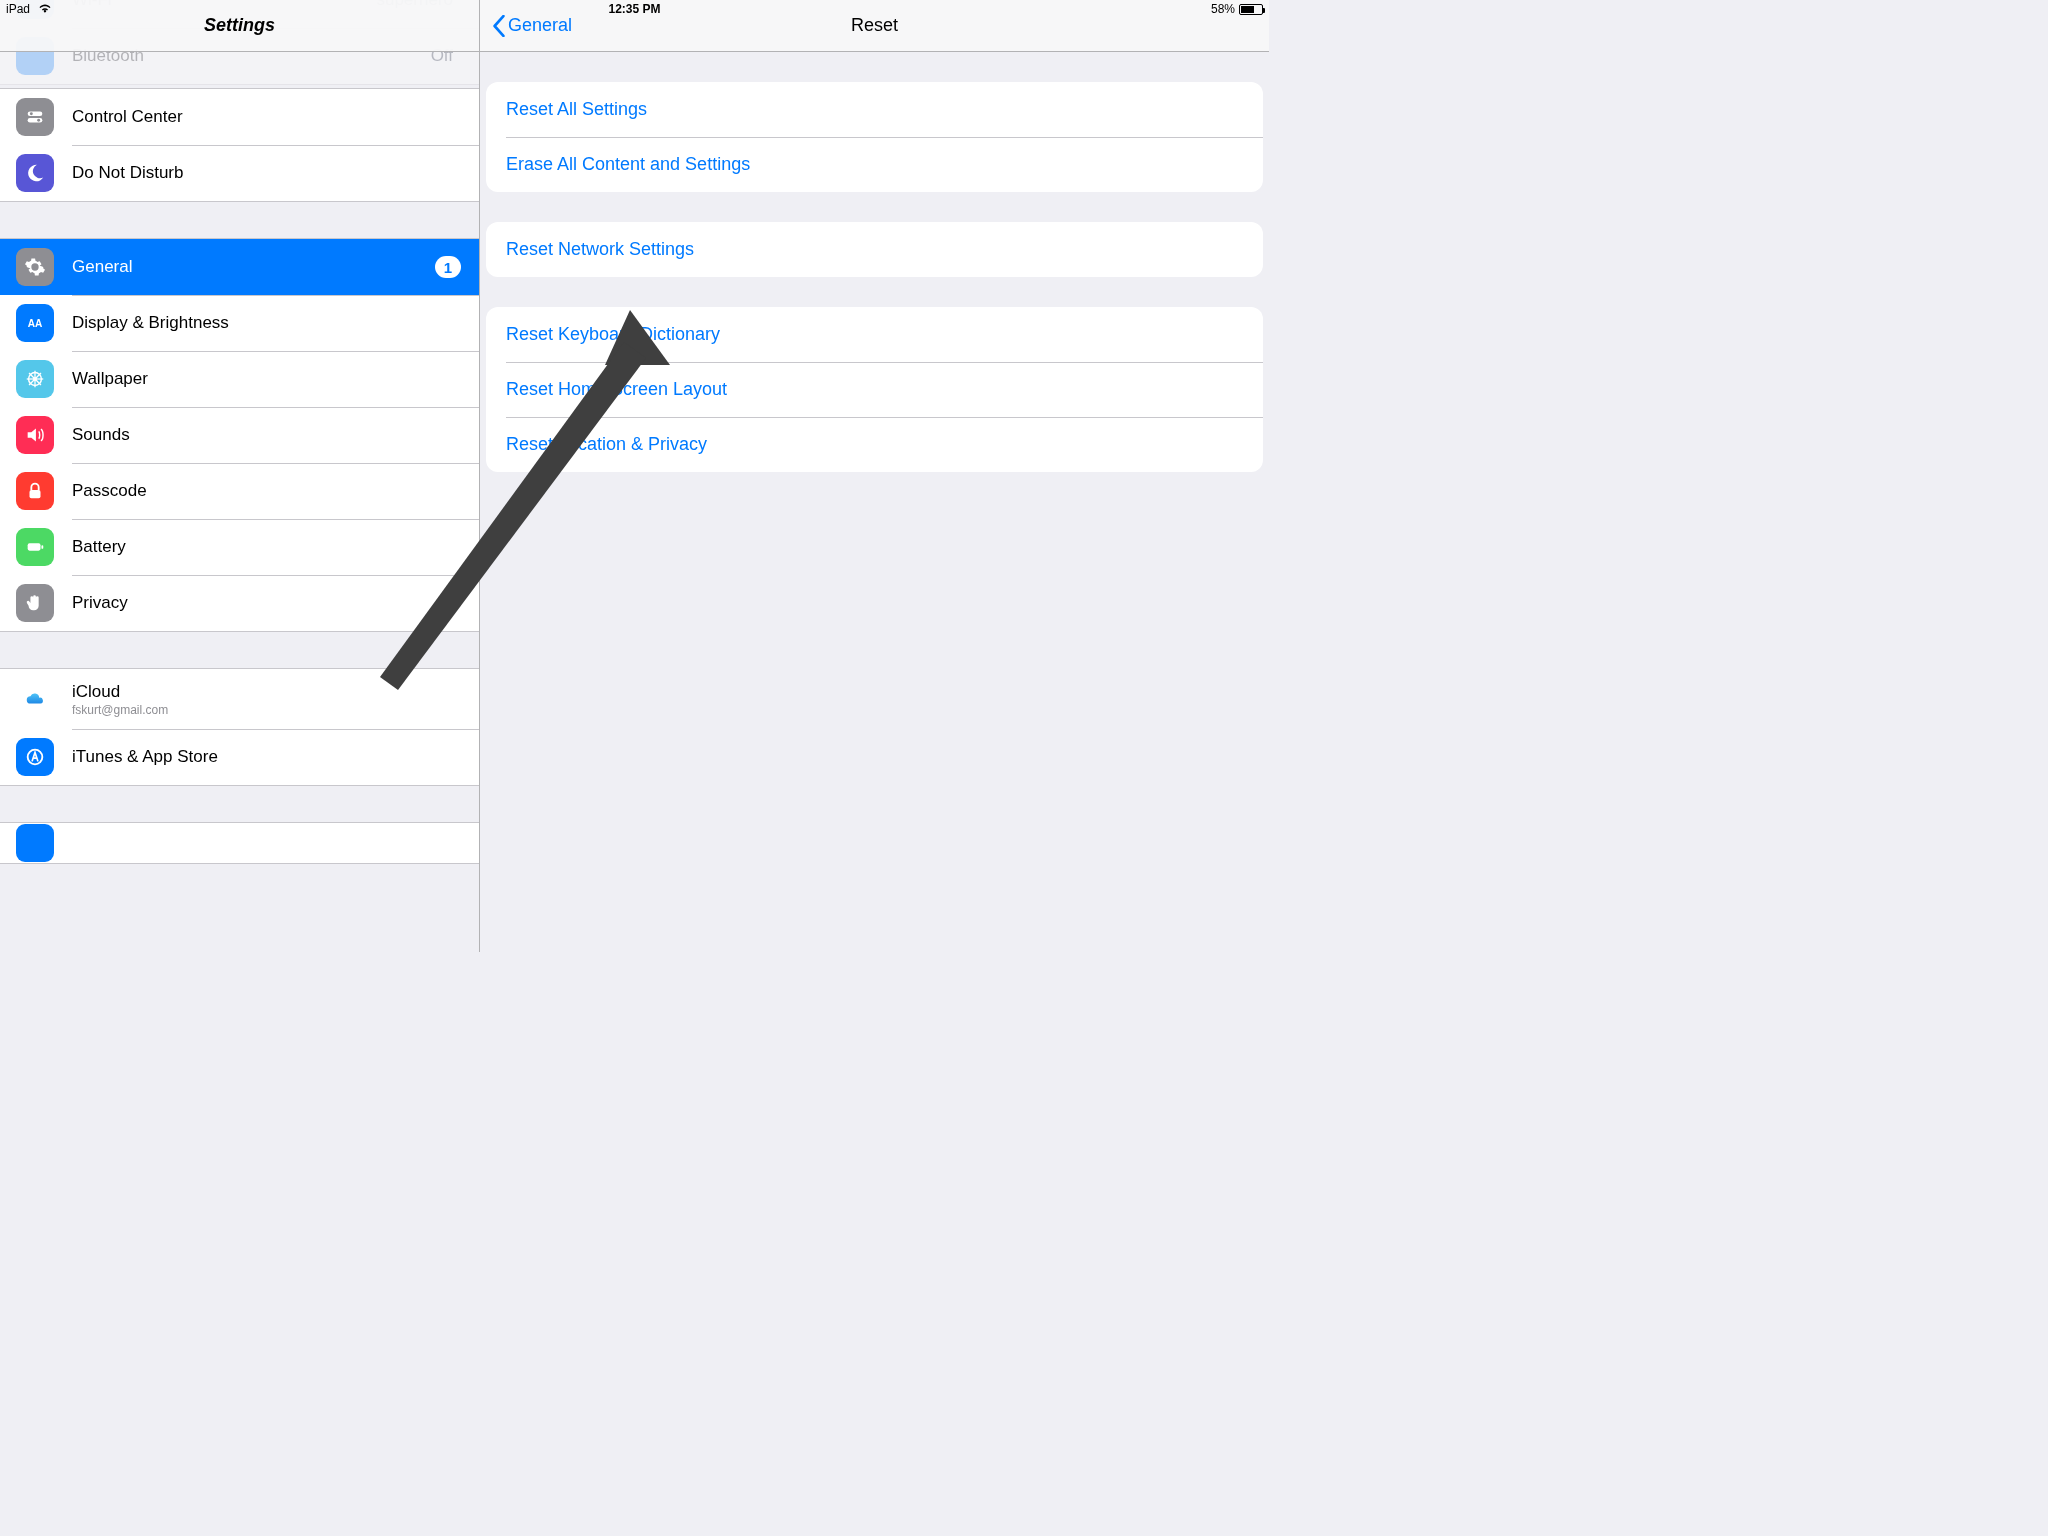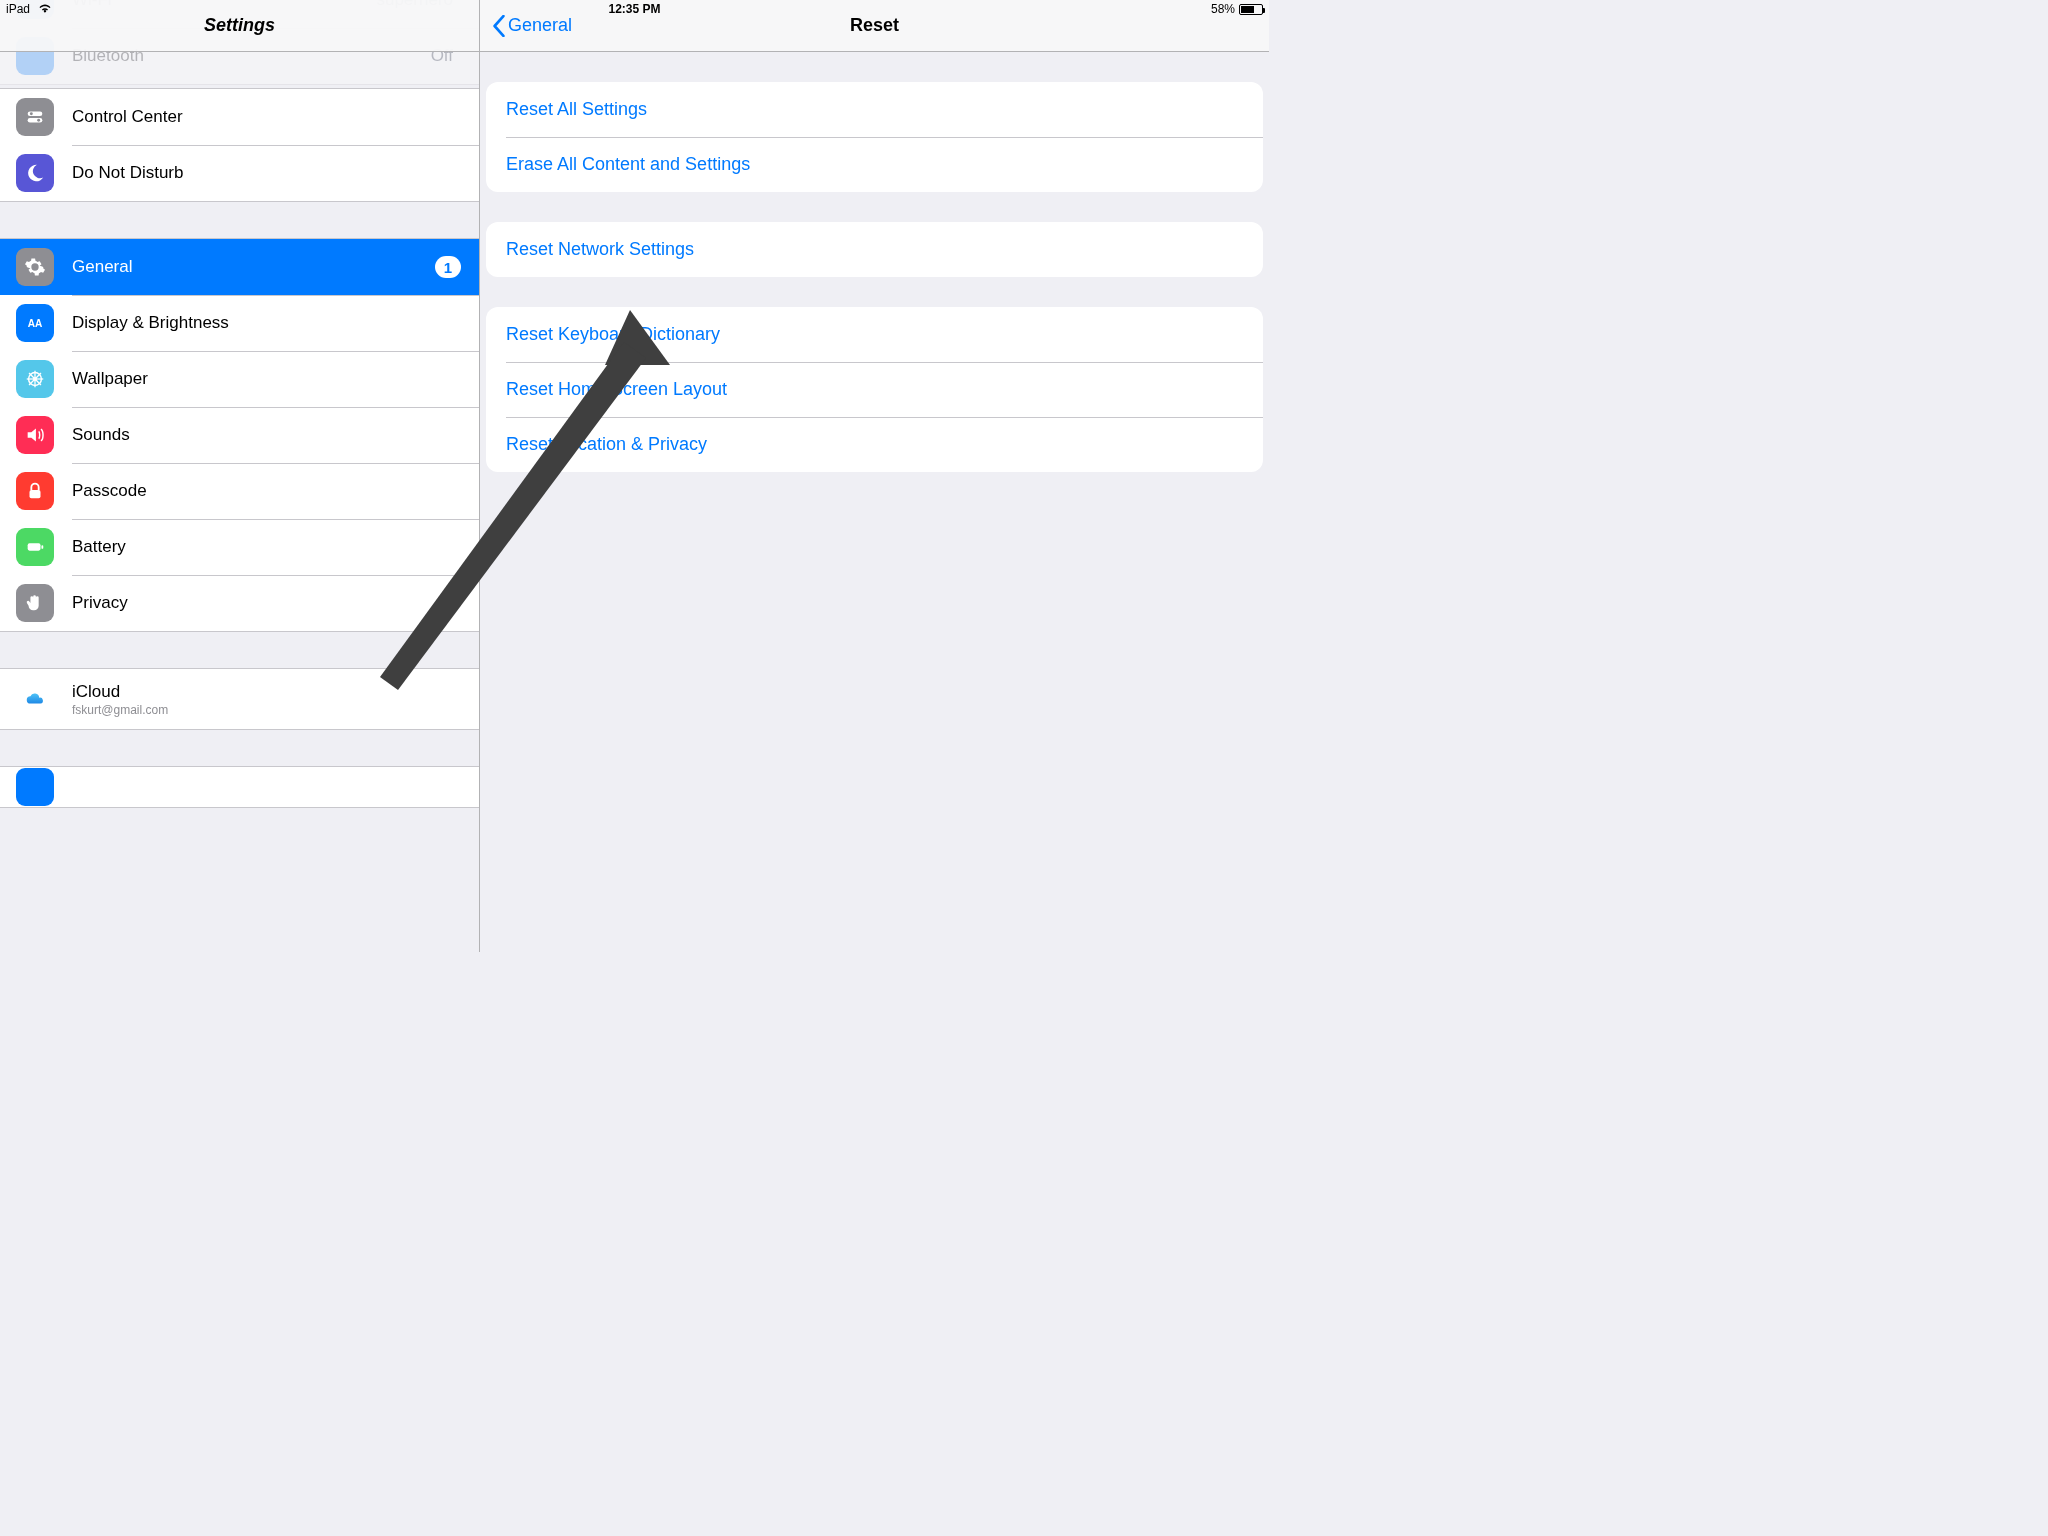--- a/index.html
+++ b/index.html
@@ -46,21 +46,21 @@
   .bg-green  { background:#4CD964; }
   .icon-box svg { width:22px; height:22px; fill:#fff; }
   .icon-box.white-bg { background:#fff; }
   .icon-box.white-bg svg { fill:#007AFF; }
 
   
   .detail { flex:1; height:100%; background:#EFEFF4; }
   .detail-header { height:52px; background:rgba(247,247,248,0.95); border-bottom:1px solid #B2B2B4; display:flex; align-items:center; justify-content:center; position:relative; }
   .back { position:absolute; left:6px; top:0; bottom:0; display:flex; align-items:center; color:#007AFF; font-size:18px; gap:2px; padding:0 6px; }
   .back svg { width:14px; height:22px; fill:#007AFF; }
-  .detail-title { font-size:18px; font-weight:700;text-align:center; }
+  .detail-title { font-size:18px; font-weight:400;text-align:center; }
   .detail-body { padding:0 6px; }
   .card { background:#fff; border-radius:12px; overflow:hidden; margin-top:30px; }
   .card .drow { height:55px; display:flex; align-items:center; padding:0 20px; color:#007AFF; font-size:18px; position:relative; }
   .card .drow + .drow::before { content:""; position:absolute; left:20px; right:0; top:0; height:1px; background:#C8C7CC; }
 
   
   .pointer { position:absolute; left:370px; top:310px; width:300px; height:400px; z-index:100; pointer-events:none; }
 
   
   .ghost-row { display:flex; align-items:center; height:56px; padding-left:16px; position:relative; }
@@ -230,20 +230,29 @@
                     </linearGradient>
                   </defs>
                   <path fill="url(#cg)" d="M18 17H7a4 4 0 0 1 0-8 5 5 0 0 1 9.6 1.5A3.25 3.25 0 0 1 18 17z"></path>
                 </svg>
             </div>
             <div class="labelwrap">
               <span class="label">iCloud</span>
               <span class="subtitle">fskurt@gmail.com</span>
             </div>
           </div>
+          <div class="row">
+            <div class="icon-box bg-blue">
+              <svg viewBox="0 0 24 24">
+                  <circle cx="12" cy="12" r="8" fill="none" stroke="#fff" stroke-width="2"></circle>
+                  <path d="M9 16l3-9 3 9M9.9 13.3h4.2" fill="none" stroke="#fff" stroke-width="1.8" stroke-linecap="round"></path>
+                </svg>
+            </div>
+            <span class="label">iTunes &amp; App Store</span>
+          </div>
         </div>
 
         <div class="gap"></div>
 
         <div class="group">
           <div class="row" style="height:40px">
             <div class="icon-box bg-blue"></div>
           </div>
         </div>
       </div>

